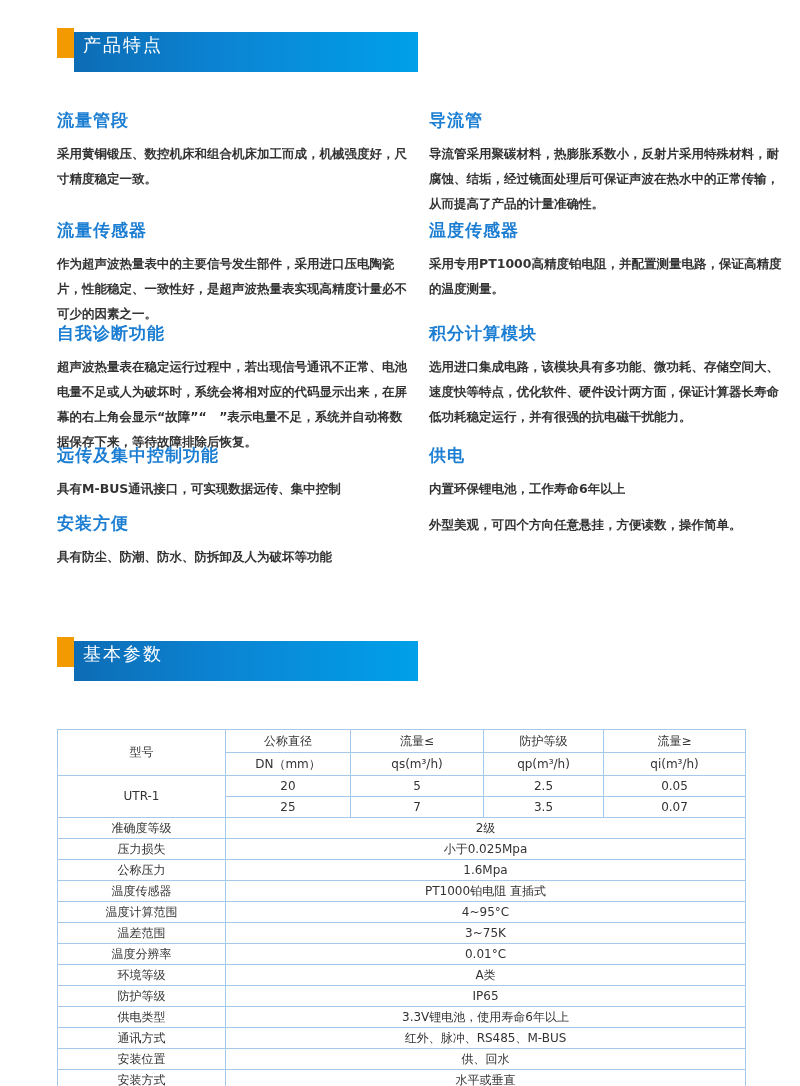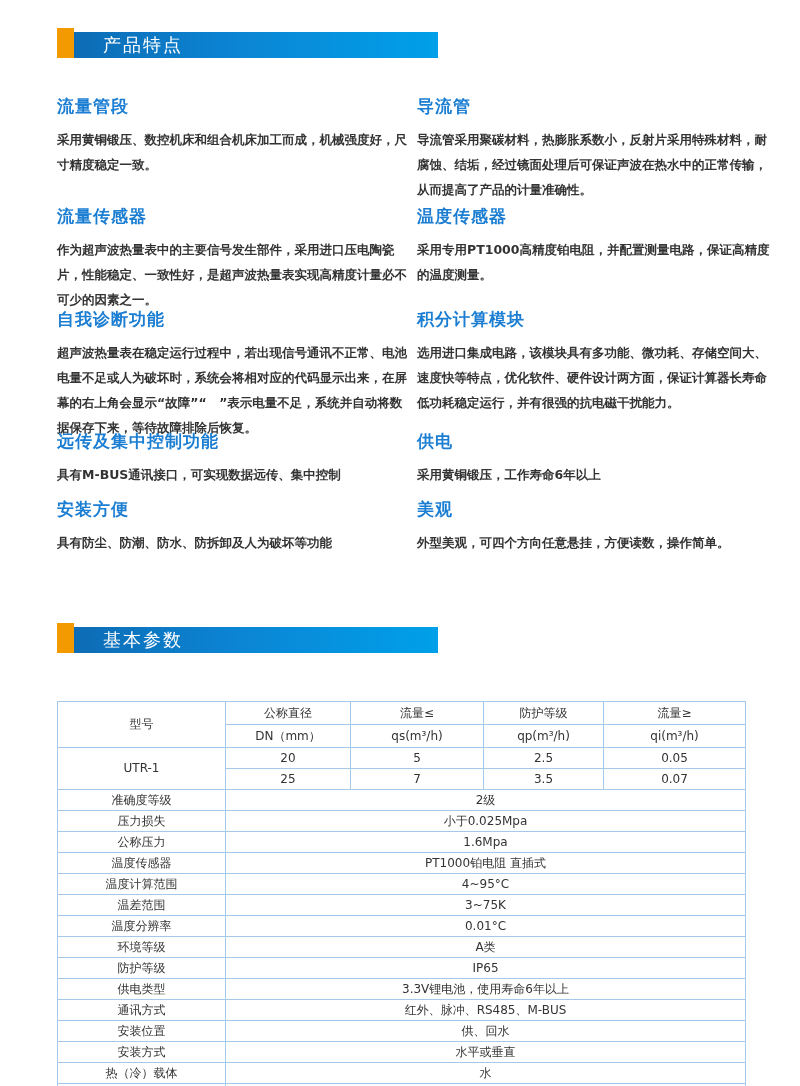--- a/index.html
+++ b/index.html
@@ -12,22 +12,21 @@
     font-family: "DejaVu Sans", "Liberation Sans", sans-serif;
   }
   .content {
     margin-left: 57px;
     width: 688px;
   }
   
   .banner {
     position: relative;
     width: 361px;
-    height: 26px;
-    padding-left: 20px;
+    height: 40px;
   }
   .banner.first { margin-top: 32px; }
   .banner.second { margin-top: 72px; }
   .banner-accent {
     position: absolute;
     left: 0; top: -4px;
     width: 17px; height: 30px;
     background: #f39a00;
   }
   .banner-bar {
@@ -42,21 +41,21 @@
     font-size: 18px;
     line-height: 26px;
     padding-left: 26px;
     letter-spacing: 2px;
   }
   
   .features-grid {
     margin-top: 37px;
     display: grid;
     grid-template-columns: 350px 353px;
-    column-gap: 10px;
+    column-gap: 22px;
     grid-template-rows: 110px 103px 122px 68px auto;
   }
   .feature-title {
     color: #1b7ed2;
     font-size: 17px;
     font-weight: 600;
     margin: 0 0 9px 0;
     letter-spacing: 1px;
   }
   .feature-body {
@@ -124,29 +123,28 @@
       <h3 class="feature-title">积分计算模块</h3>
       <p class="feature-body">选用进口集成电路，该模块具有多功能、微功耗、存储空间大、速度快等特点，优化软件、硬件设计两方面，保证计算器长寿命低功耗稳定运行，并有很强的抗电磁干扰能力。</p>
     </div>
 
     <div>
       <h3 class="feature-title">远传及集中控制功能</h3>
       <p class="feature-body">具有M-BUS通讯接口，可实现数据远传、集中控制</p>
     </div>
     <div>
       <h3 class="feature-title">供电</h3>
-      <p class="feature-body">采用黄铜锻压，工作寿命6年以上</p>
+      <p class="feature-body">内置环保锂电池，工作寿命6年以上</p>
     </div>
 
     <div>
       <h3 class="feature-title">安装方便</h3>
       <p class="feature-body">具有防尘、防潮、防水、防拆卸及人为破坏等功能</p>
     </div>
     <div>
-      <h3 class="feature-title">美观</h3>
       <p class="feature-body">外型美观，可四个方向任意悬挂，方便读数，操作简单。</p>
     </div>
 
   </div>
 
   <div class="banner second">
     <div class="banner-accent"></div>
     <div class="banner-bar"></div>
     <div class="banner-title">基本参数</div>
   </div>

